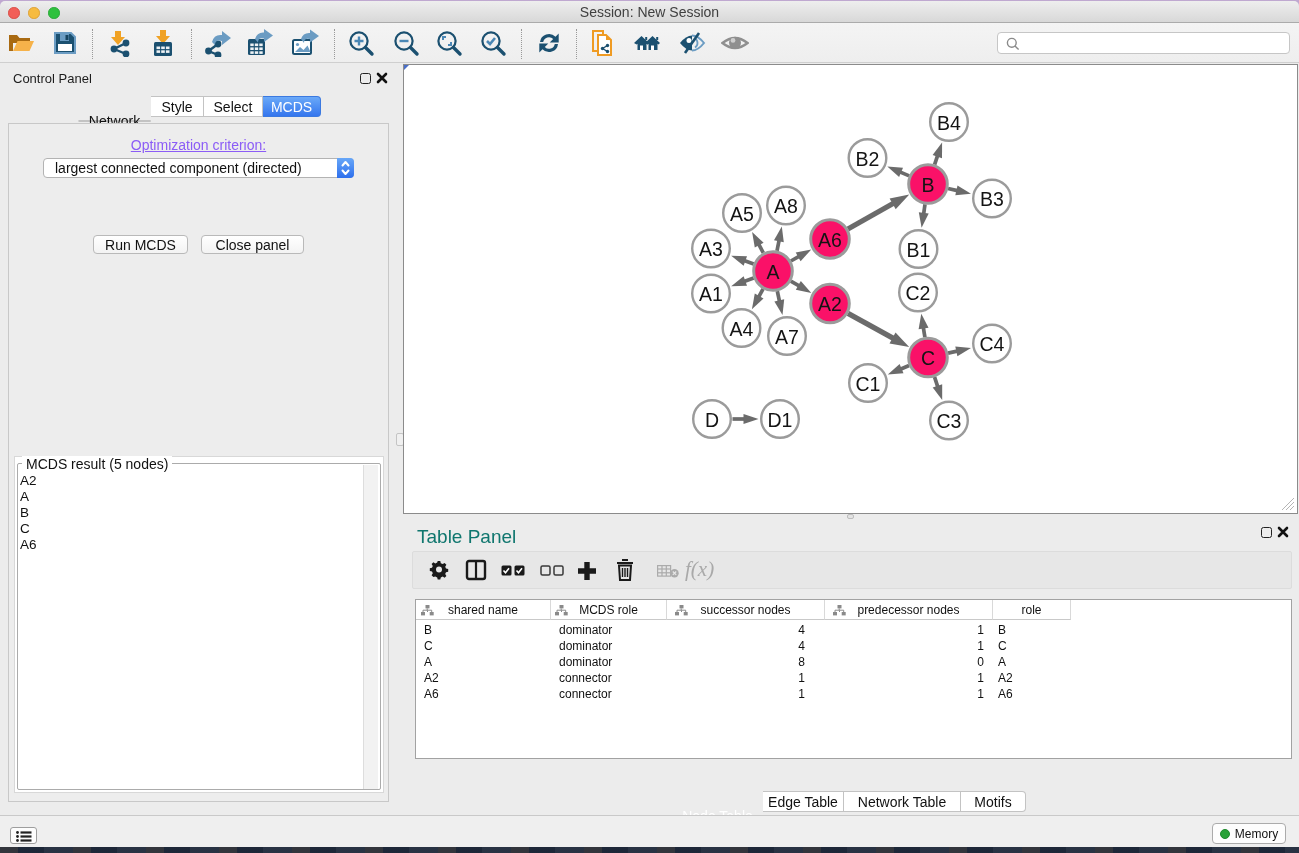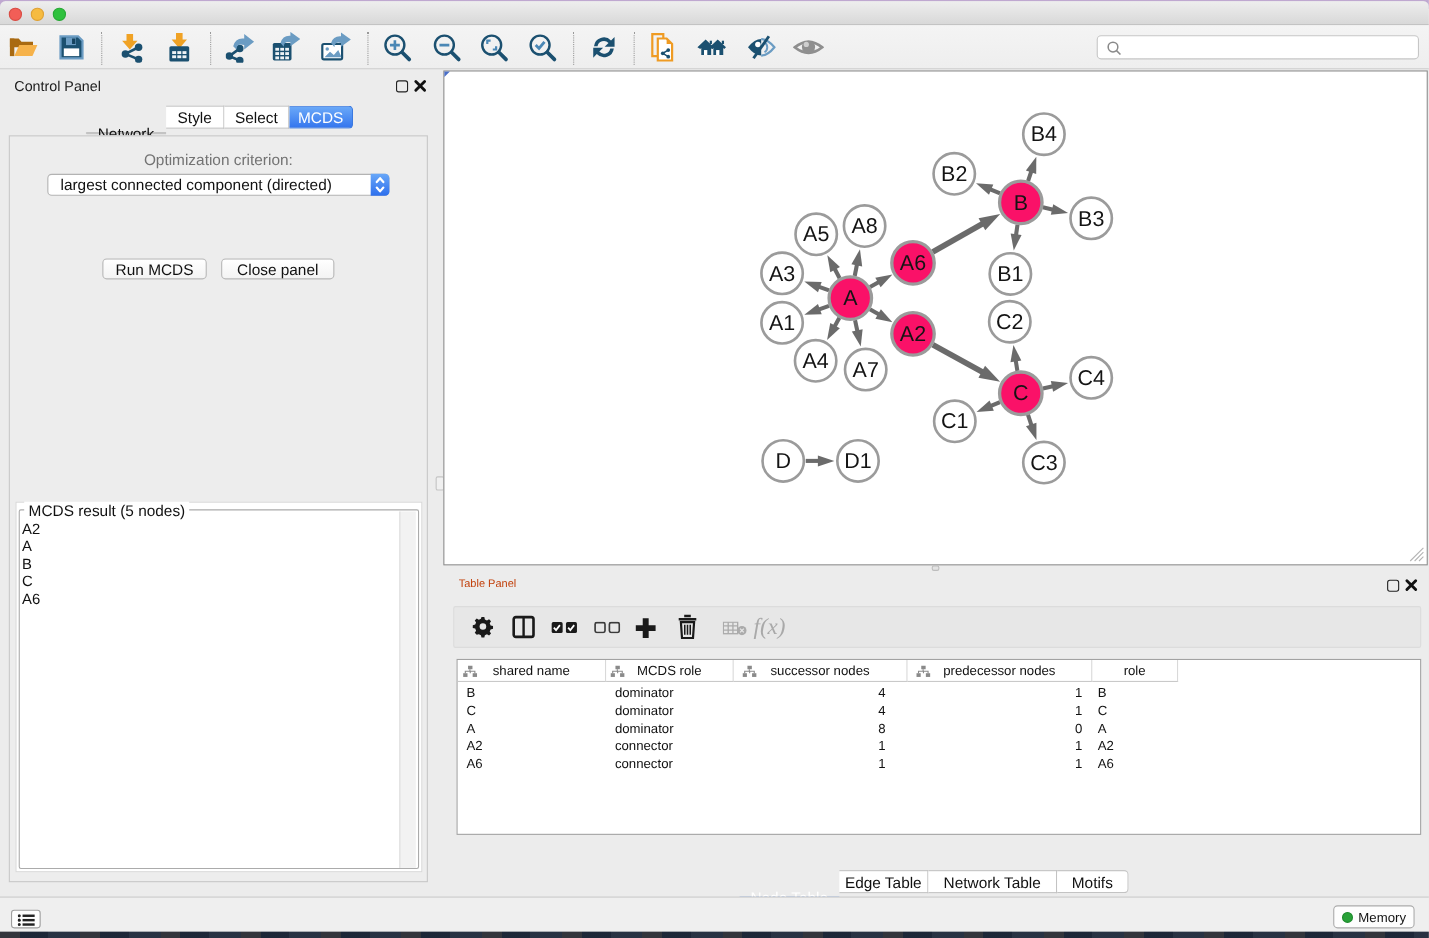--- a/index.html
+++ b/index.html
@@ -22,21 +22,21 @@
 #searchbox { left:997px; top:9px; width:293px; height:22px; background:#fff; border:1px solid #c6c6c6; border-radius:4px; }
 
 #cp-title { left:13px; top:71px; font-size:13px; color:#1c1c1c; }
 .sqbtn { width:11px; height:11px; border:1.5px solid #222; border-radius:2.5px; background:transparent; }
 #cp-tabs { left:78px; top:96px; height:21px; display:flex; font-size:14px; }
 .tabseg { background:#fff; border:1px solid #c3c3c3; border-left:none; color:#111; display:flex; align-items:center; justify-content:center; }
 .tabseg.first { border-left:1px solid #c3c3c3; border-radius:4px 0 0 4px;margin-top:24px; }
 .tabseg.last { border-radius:0 4px 4px 0; }
 .tabseg.sel { background:linear-gradient(#6aa9f8,#3576ee); border-color:#3b79e0; color:#fff; }
 #cp-inner { left:8px; top:123px; width:381px; height:679px; background:#ededed; border:1px solid #c8c8c8; }
-#opt-label { left:0px; top:137px; width:397px; text-align:center; font-size:14px; color:#737373; }
+#opt-label { left:0px; top:137px; width:397px; text-align:center; font-size:14px; color:#8b5cf6;text-decoration:underline; }
 #cp-select { left:43px; top:158px; width:311px; height:20px; background:#fff; border:1px solid #b3b3b3; border-radius:4px; font-size:14px; color:#111; line-height:18px; padding-left:11px; }
 #cp-select .stepper { position:absolute; right:-1px; top:-1px; width:17px; height:20px; background:linear-gradient(#68a7f8,#2d6fed); border-radius:0 4px 4px 0; }
 .btn { background:linear-gradient(#ffffff,#f3f3f3); border:1px solid #b9b9b9; border-radius:4px; font-size:14px; color:#111; display:flex; align-items:center; justify-content:center;margin-top:44px; }
 #btn-run { left:93px; top:191px; width:95px; height:19px; }
 #btn-close { left:201px; top:191px; width:103px; height:19px; }
 #result-wrap { left:14px; top:456px; width:370px; height:337px; background:#fff; border:1px solid #d8d8d8; }
 #fieldset { left:17px; top:463px; width:364px; height:327px; border:1px solid #ababab; border-radius:2px; }
 #legend { left:22px; top:456px; background:#fff; padding:0 4px; font-size:14px; color:#111; }
 #mcds-list { left:20px; top:473px; font-size:13.5px; color:#111; line-height:16px; }
 #mcds-scroll { left:363px; top:465px; width:15px; height:324px; background:#f2f2f2; border-left:1px solid #ddd; }
@@ -46,21 +46,21 @@
 
 #gwin { left:403px; top:64px; width:895px; height:450px; border:1px solid #8b8b8b; background:#fff; }
 #gwin-title { left:0; top:0; width:893px; height:21px; background:linear-gradient(#ececec,#d4d4d4); border-bottom:1px solid #ababab; }
 #gwin-title .r { left:9px;  background:#f25e57; border:0.5px solid #d94c44; top:5px; }
 #gwin-title .y { left:29px; background:#f6bb40; border:0.5px solid #dfa133; top:5px; }
 #gwin-title .g { left:49px; background:#2fc13e; border:0.5px solid #27a835; top:5px; }
 #gwin-text { left:0; top:3px; width:893px; text-align:center; font-size:14px; color:#2c2c2c; }
 #bluecorner { left:0; top:0; width:0; height:0; border-top:5px solid #4a6fc8; border-right:5px solid transparent; }
 #grip { right:2px; bottom:2px; width:14px; height:14px; }
 
-#tp-title { left:417px; top:526px; font-size:10px; color:#c2410c; }
+#tp-title { left:417px; top:526px; font-size:19px; color:#0f766e; }
 #tp-toolbar { left:412px; top:551px; width:880px; height:38px; background:#e7e7e7; border:1px solid #dcdcdc; border-radius:2px; }
 #tp-table { left:415px; top:599px; width:877px; height:160px; background:#fff; border:1px solid #a2a2a2; }
 .hcol { top:0; height:20px; border-right:1px solid #d9d9d9; border-bottom:1px solid #c9c9c9; font-size:12px; color:#111; }
 .hlab { width:100%; text-align:center; top:3px; position:absolute; }
 .rowtxt { font-size:12px; color:#111; line-height:16px; white-space:pre; }
 
 #bot-tabs { left:672px; top:791px; height:21px; display:flex; font-size:14px; }
 
 #statusbar { left:0; top:815px; width:1299px; height:32px; background:#efefef; border-top:1px solid #c9c9c9; }
 #listbtn { left:10px; top:11px; width:27px; height:17px; background:#fdfdfd; border:1px solid #9e9e9e; border-radius:3px; }
@@ -69,20 +69,21 @@
 #navy { left:0; top:847px; width:1299px; height:6px; background:#222c3c; }
 #navy:after { content:""; position:absolute; inset:0; background:repeating-linear-gradient(90deg,rgba(110,85,60,.22) 0 18px, rgba(15,25,45,.25) 18px 44px, rgba(70,80,100,.18) 44px 73px); }
 </style>
 </head>
 <body>
 <div class="abs" id="topstrip"></div>
 <div class="abs" id="titlebar">
   <div class="abs tl r"></div>
     <div class="abs tl y"></div>
     <div class="abs tl g"></div>
+  <div class="abs" id="titletext">Session: New Session</div>
 </div>
 <div class="abs" id="toolbar">
   <div class="abs tsep" style="left:92px"></div>
   <div class="abs tsep" style="left:191px"></div>
   <div class="abs tsep" style="left:334px"></div>
   <div class="abs tsep" style="left:521px"></div>
   <div class="abs tsep" style="left:576px"></div>
 
   <svg class="abs ticon" style="left:7px" viewBox="0 0 28 28">
     <path d="M2 6 h8 l2.5 3 H23 v5 H2 Z" fill="#a96a12"></path>

